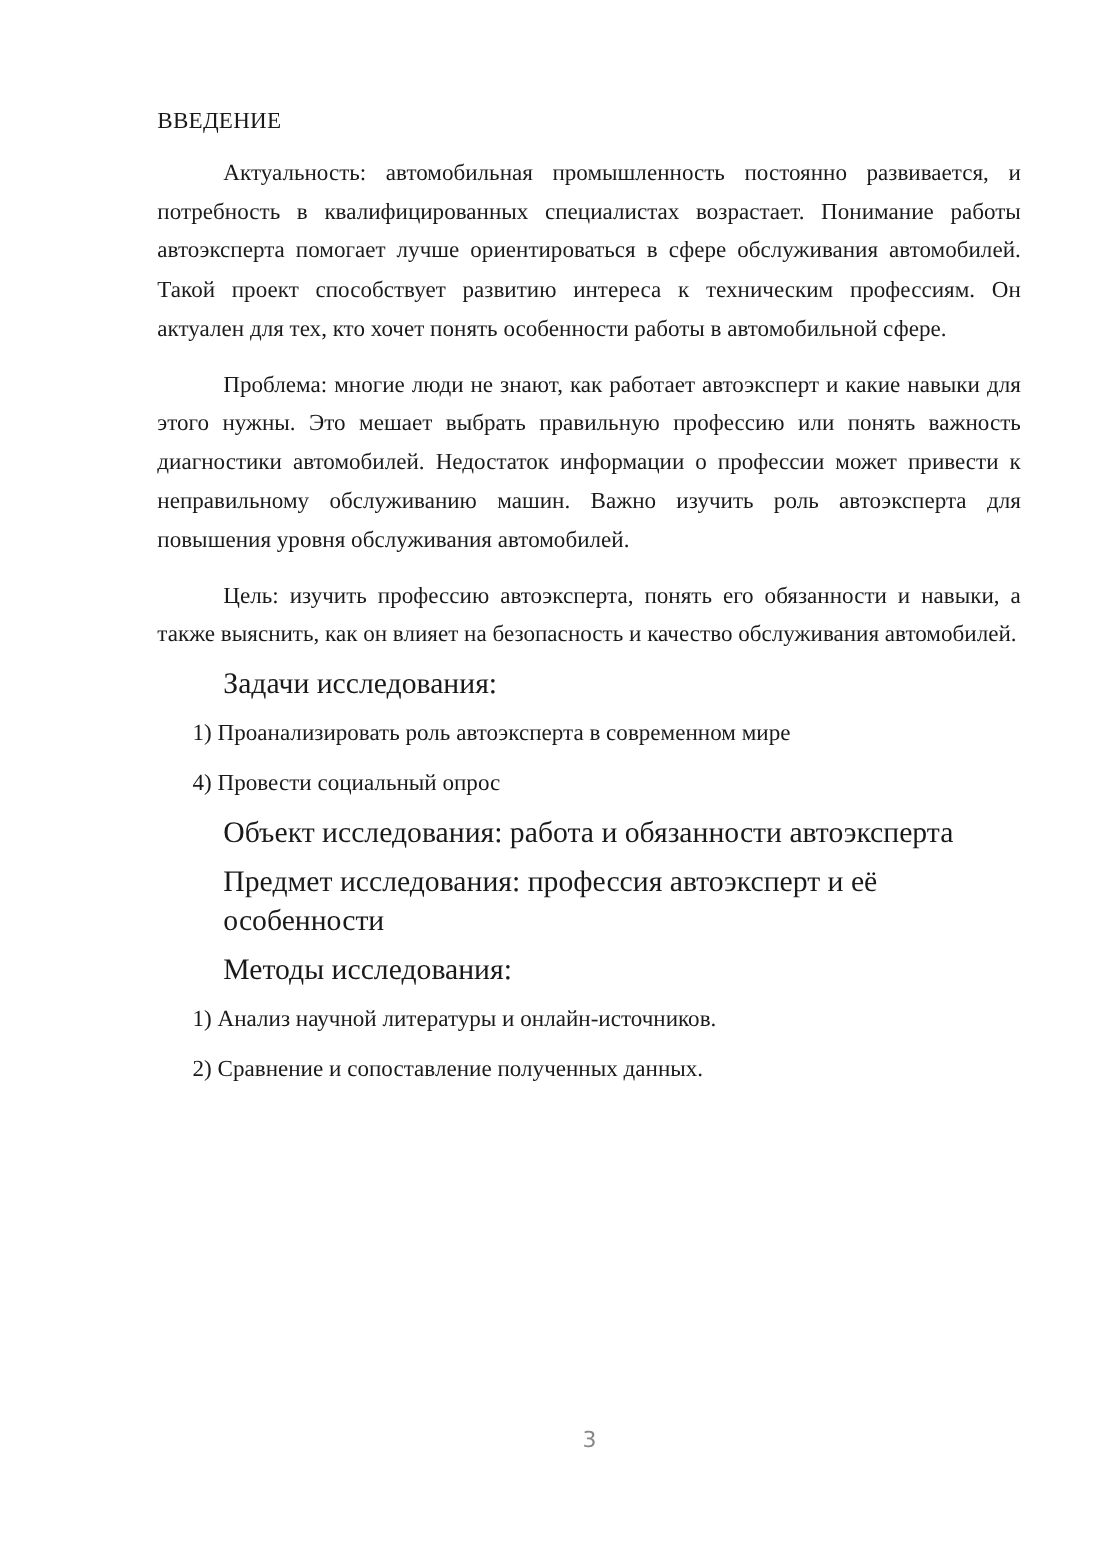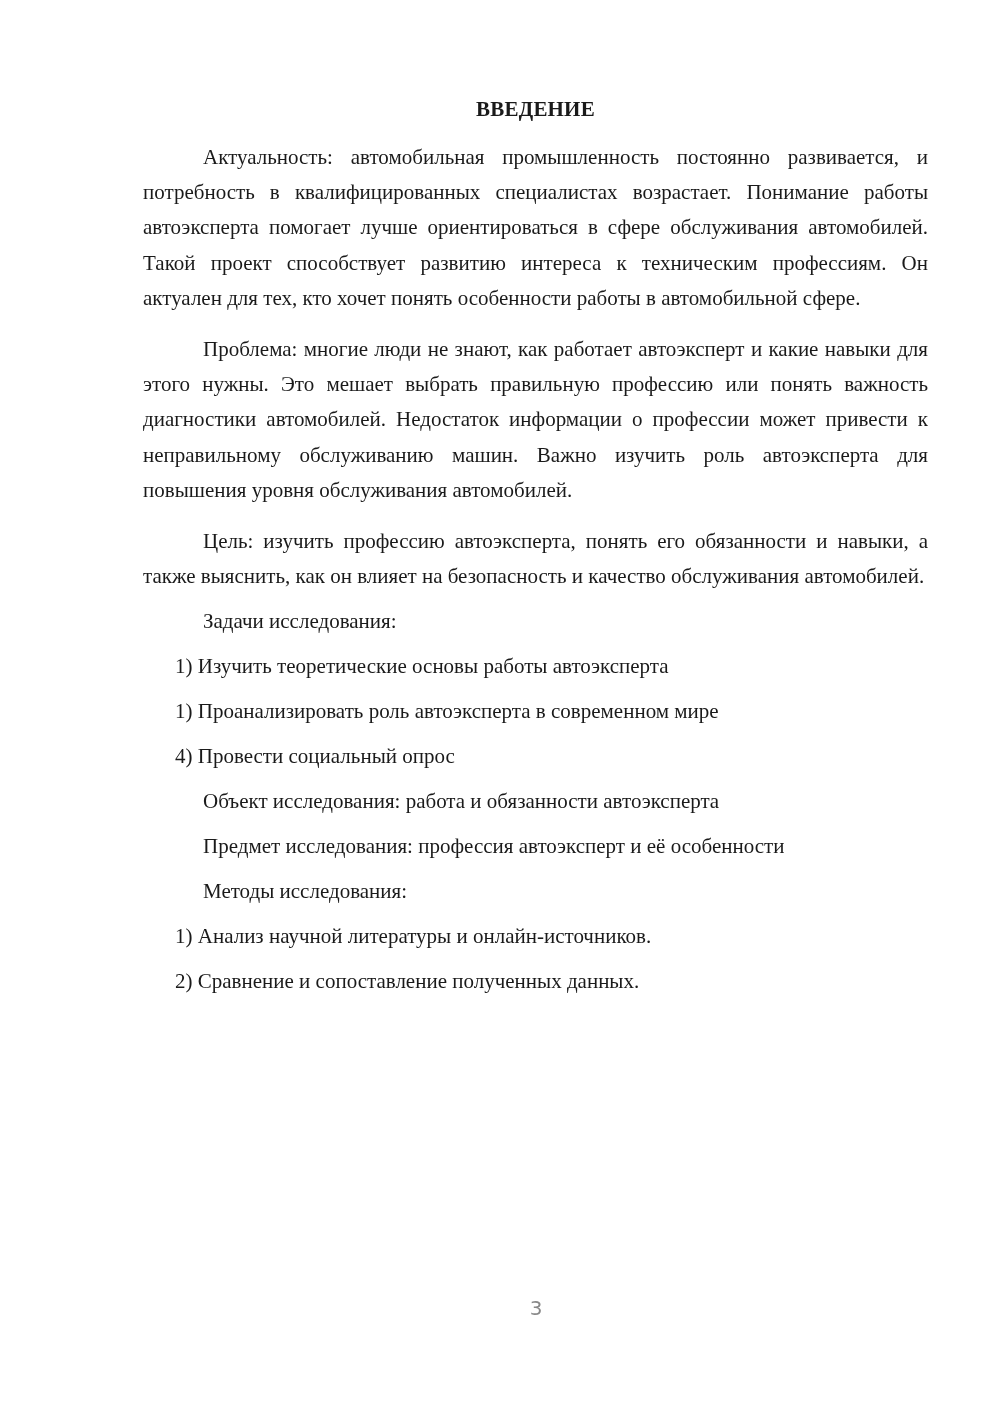--- a/index.html
+++ b/index.html
@@ -15,36 +15,35 @@
       font-family: "Liberation Serif", "DejaVu Serif", serif;
       color: #1a1a1a;
     }
     .page {
       position: absolute;
       left: 143px;
       top: 94px;
       width: 785px;
     }
     .title {
-      text-align: center;
-      font-weight: bold;
+      font-weight: normal;
       font-size: 21px;
       line-height: 30px;
       margin: 0 0 4px 0;
       letter-spacing: 0.2px;
     }
     .para {
       font-size: 21px;
       line-height: 35.2px;
       text-align: justify;
       text-indent: 60px;
       margin: 16px 0 10px 0;
     }
     .line-indent {
-      font-size: 21px;
+      font-size: 27px;
       line-height: 35px;
       padding-left: 60px;
       margin: 0 0 10px 0;
     }
     .list-item {
       font-size: 21px;
       line-height: 35px;
       padding-left: 32px;
       margin: 0 0 10px 0;
     }
@@ -67,21 +66,20 @@
 
   <p class="para">Актуальность: автомобильная промышленность постоянно развивается, и потребность в квалифицированных специалистах возрастает. Понимание работы автоэксперта помогает лучше ориентироваться в сфере обслуживания автомобилей. Такой проект способствует развитию интереса к техническим профессиям. Он актуален для тех, кто хочет понять особенности работы в автомобильной сфере.</p>
 
   <p class="para">Проблема: многие люди не знают, как работает автоэксперт и какие навыки для этого нужны. Это мешает выбрать правильную профессию или понять важность диагностики автомобилей. Недостаток информации о профессии может привести к неправильному обслуживанию машин. Важно изучить роль автоэксперта для повышения уровня обслуживания автомобилей.</p>
 
   <p class="para">Цель: изучить профессию автоэксперта, понять его обязанности и навыки, а также выяснить, как он влияет на безопасность и качество обслуживания автомобилей.</p>
 
   <div class="line-indent">Задачи исследования:</div>
 
   <div>
-    <div class="list-item">1) Изучить теоретические основы работы автоэксперта</div>
     <div class="list-item">1) Проанализировать роль автоэксперта в современном мире</div>
     <div class="list-item">4) Провести социальный опрос</div>
   </div>
 
   <div class="line-indent">Объект исследования: работа и обязанности автоэксперта</div>
 
   <div class="line-indent">Предмет исследования: профессия автоэксперт и её особенности</div>
 
 
   <div class="line-indent">Методы исследования:</div>

